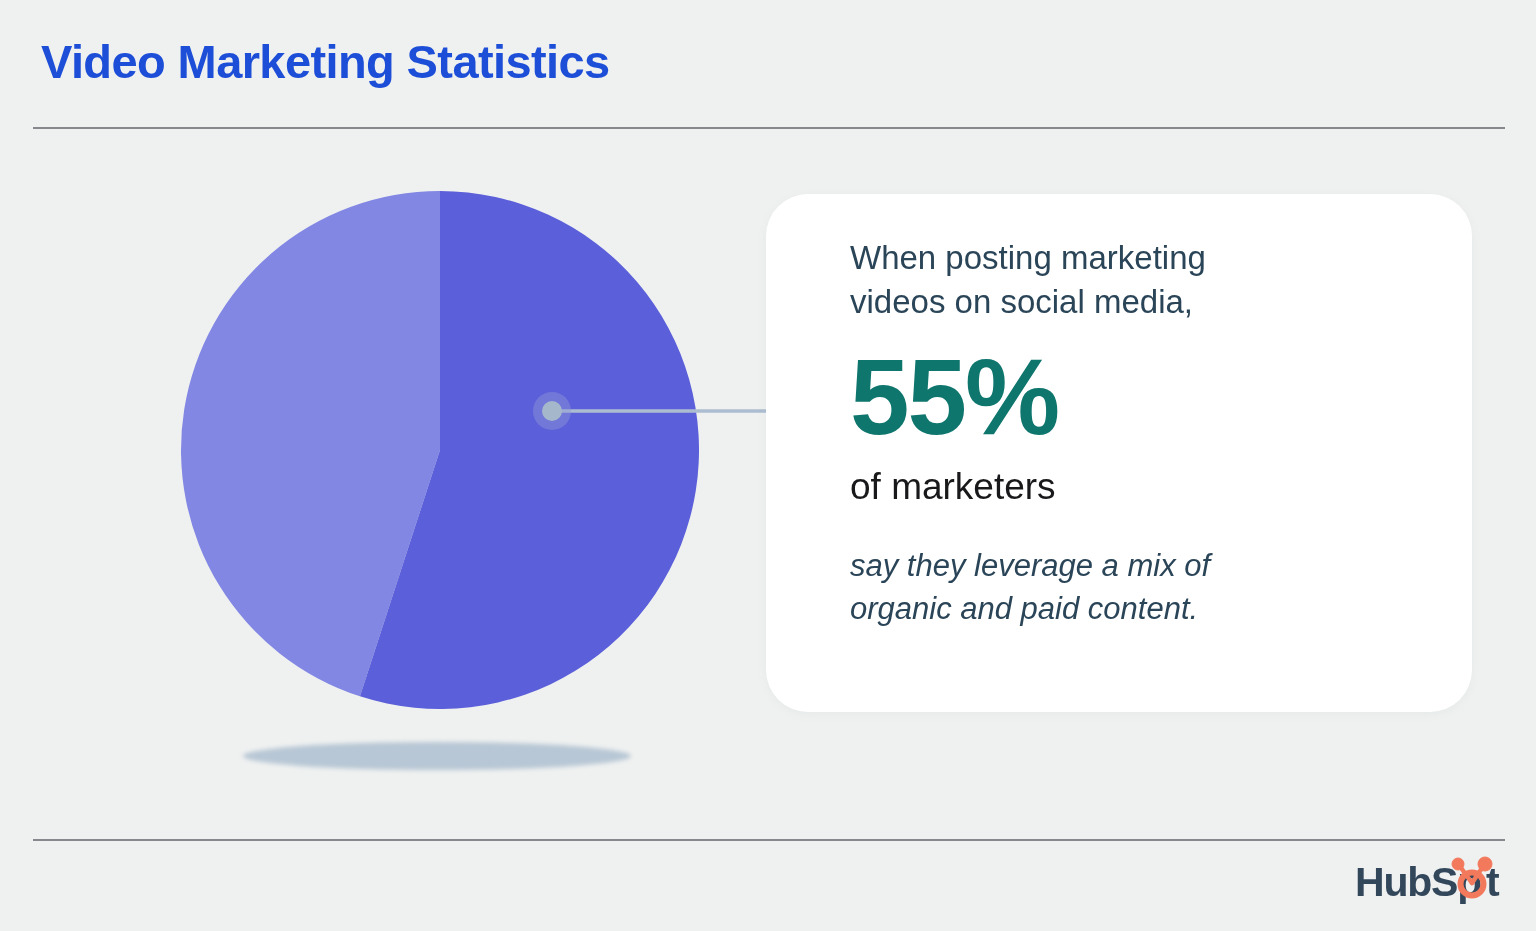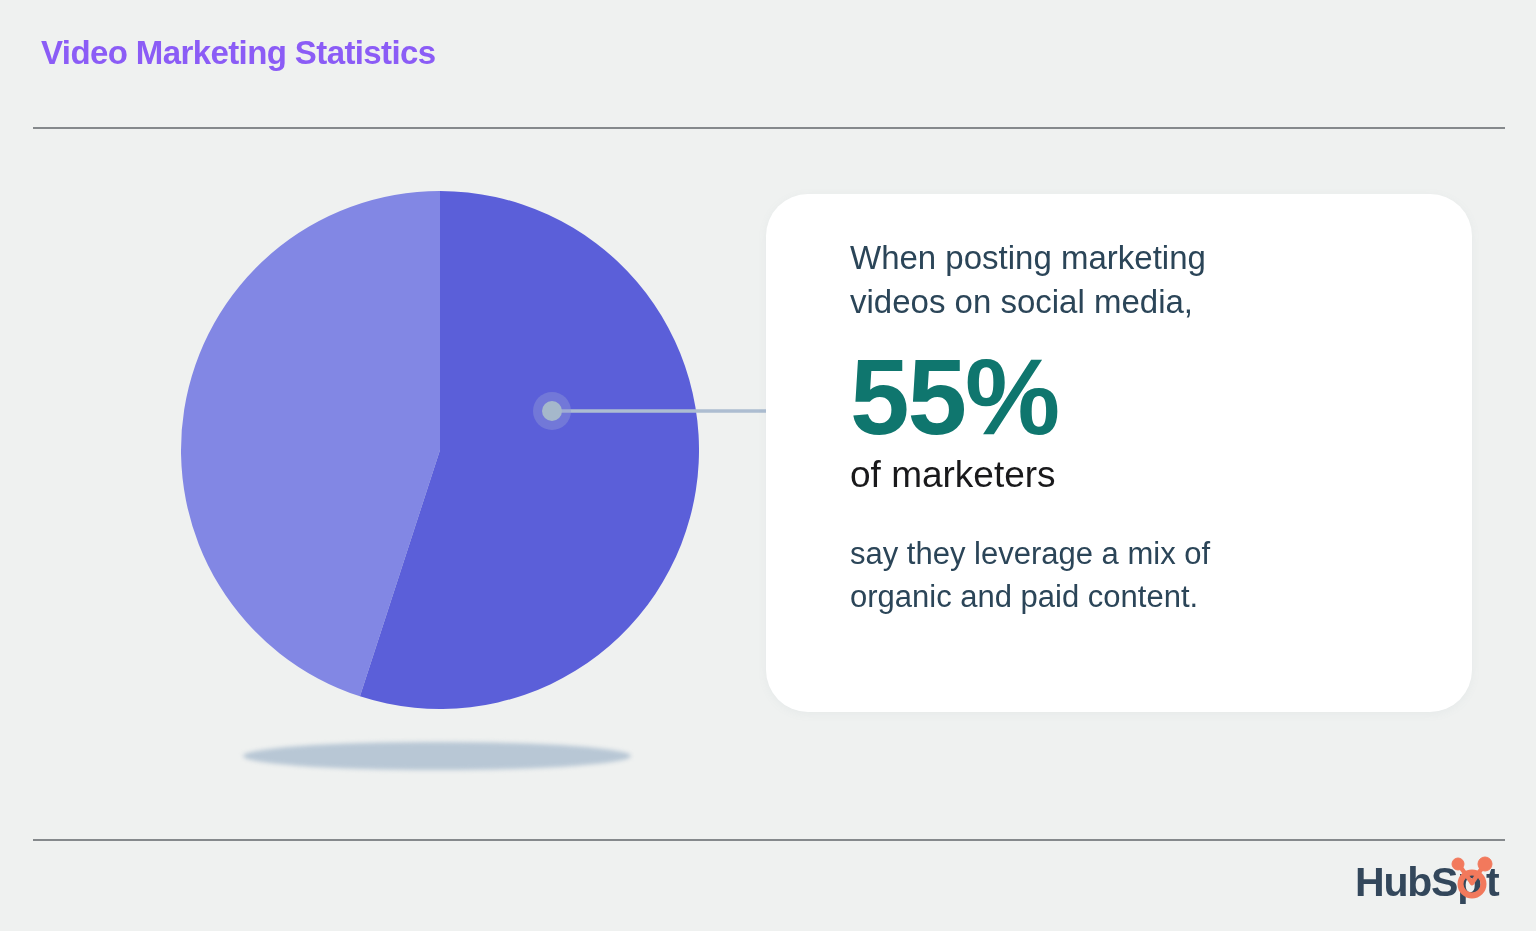--- a/index.html
+++ b/index.html
@@ -18,24 +18,24 @@
     width: 1536px;
     height: 931px;
     background: #eff1f0;
   }
 
   
   #page-title {
     position: absolute;
     left: 41px;
     top: 34px;
-    font-size: 33px;
+    font-size: 47px;
     font-weight: bold;
     letter-spacing: -0.6px;
-    color: #8b5cf6;
+    color: #1d4ed8;
     white-space: nowrap;
   }
   .rule {
     position: absolute;
     left: 33px;
     width: 1472px;
     height: 2px;
     background: #85898c;
   }
   #rule-top  { top: 127px; }
@@ -98,32 +98,33 @@
   }
   #big-stat {
     margin-top: 20px;
     font-size: 107px;
     line-height: 1.0;
     font-weight: bold;
     color: #0f766e;
     letter-spacing: -2px;
   }
   #stat-subject {
-    margin-top: 4px;
+    margin-top: 16px;
     font-size: 37px;
     line-height: 1.1;
     color: #19191b;
     font-weight: 400;
   }
   #stat-detail {
     margin-top: 38px;
     font-size: 31px;
     line-height: 1.36;
     color: #2b4558;
     font-weight: 400;
+    font-style: italic;
   }
 
   
   #hubspot-logo {
     position: absolute;
     left: 1355px;
     top: 855px;
     width: 150px;
     height: 54px;
   }

